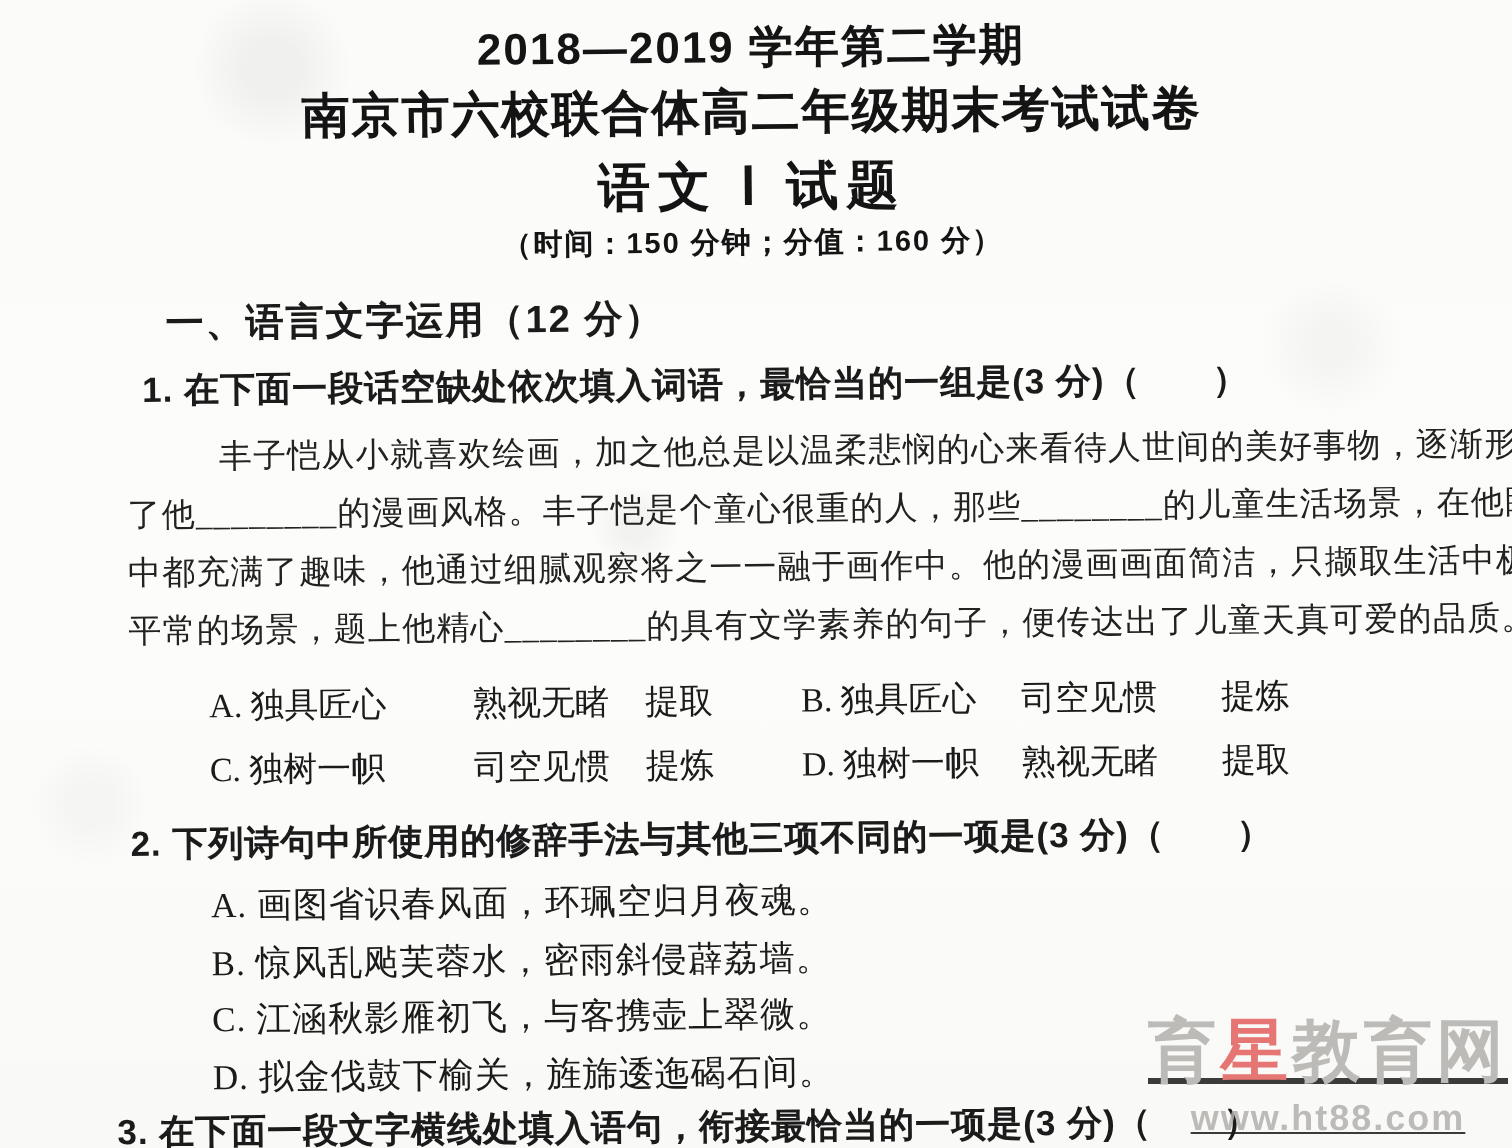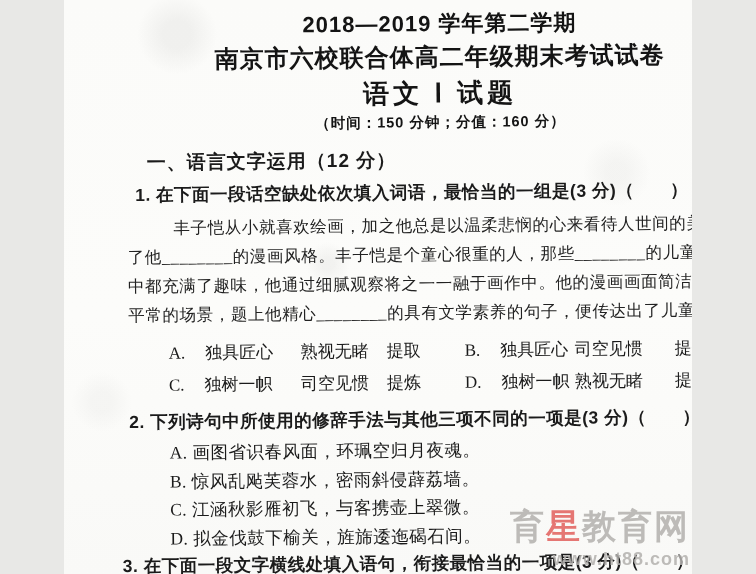--- a/index.html
+++ b/index.html
@@ -3,21 +3,21 @@
 <meta charset="utf-8">
 <style>
   html, body {
     margin: 0;
     padding: 0;
     background: #e8e8e6;
     font-family: "Liberation Sans", sans-serif;
   }
   .paper {
     position: relative;
-    width: 628px;
+    width: 756px;
     height: 574px;
     margin: 0 auto;
     overflow: hidden;
     background:
       radial-gradient(circle at 18% 6%, rgba(190,190,188,0.18) 0 14px, transparent 40px),
       radial-gradient(circle at 42% 46%, rgba(180,180,178,0.14) 0 6px, transparent 22px),
       radial-gradient(circle at 88% 30%, rgba(190,190,188,0.12) 0 10px, transparent 34px),
       radial-gradient(circle at 6% 70%, rgba(190,190,188,0.10) 0 10px, transparent 30px),
       linear-gradient(180deg, #fbfbf9 0%, #fcfcfa 55%, #f9f9f7 100%);
     color: #1b1b1b;
@@ -64,42 +64,43 @@
   .q1-row {
     display: flex;
     margin-left: 104px;
     font-family: "Liberation Serif", serif;
     font-size: 17px;
     line-height: 23px;
     margin-bottom: 9px;
     white-space: nowrap;
   }
   .q1-pair  { display: inline-block; width: 132px; }
-  .q1-pair .w { margin-left: 20px; }
+  .q1-pair .w { margin-left: 4px; }
   .q1-w2    { display: inline-block; width: 86px; }
   .q1-w3    { display: inline-block; width: 78px; }
   .q1-pair.right  { width: 110px; }
   .q1-w2.right    { width: 100px; }
   
   .q2-options {
     margin: 4px 0 0 104px;
     font-family: "Liberation Serif", serif;
     font-size: 17.5px;
     line-height: 28.5px;
     letter-spacing: 0.5px;
   }
   
   .watermark {
     position: absolute;
     right: 2px;
     bottom: 0;
-    text-align: right;
+    text-align: center;
     opacity: 0.85;
     pointer-events: none;
     font-weight: 700;
+    text-decoration: underline;
   }
   .wm-name {
     font-size: 34px;
     line-height: 37px;
     letter-spacing: 2px;
     color: #b3b1ae;
   }
   .wm-name .hl { color: #e2605c; }
   .wm-url {
     font-size: 18px;

